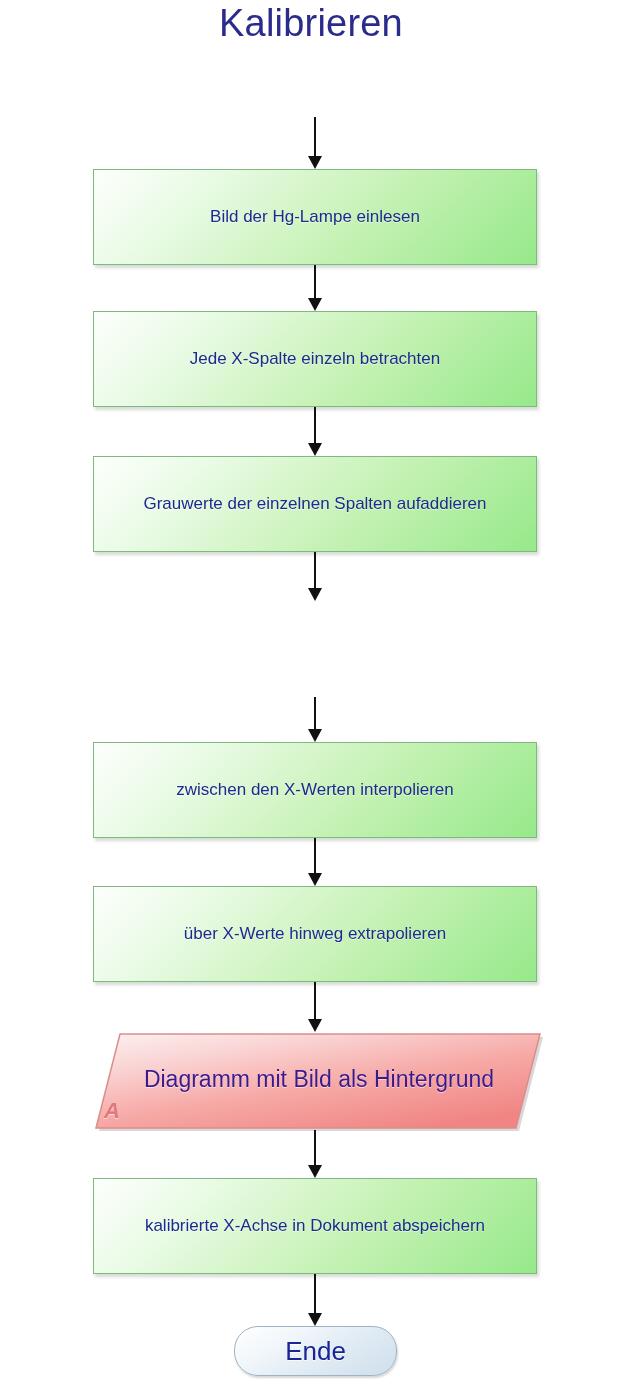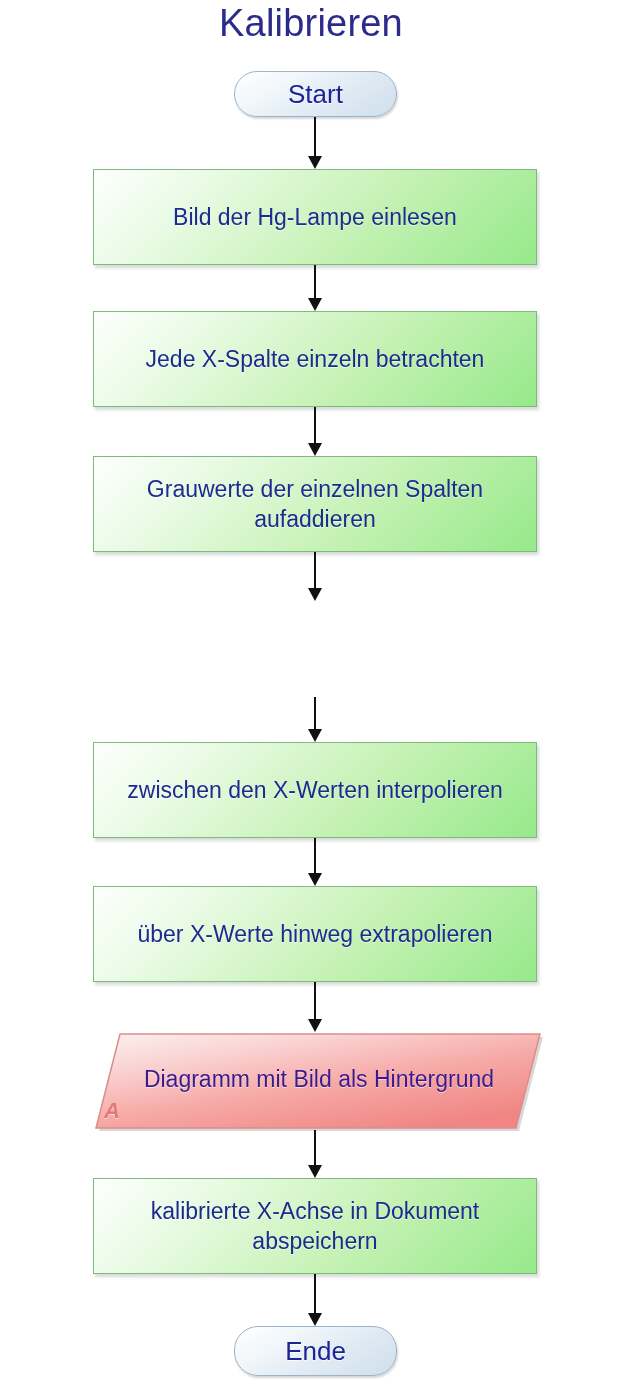--- a/index.html
+++ b/index.html
@@ -77,24 +77,23 @@
     height: 96px;
     border: 1px solid #7fb97f;
     background: linear-gradient(135deg, #fdfffd 0%, #eafbe6 22%, #c7f2b6 58%, #96e98a 100%);
     box-shadow: 2px 3px 3px rgba(120,140,120,0.30);
     display: flex;
     align-items: center;
     justify-content: center;
     padding: 0 14px;
   }
   .process .p-label {
-    font-size: 23px;
+    font-size: 17px;
     line-height: 30px;
     color: #1d2a8e;
-    text-align: center;
     text-shadow: 0 1px 0 rgba(255,255,255,0.55);
   }
 
   #node-p1 { top: 169px; }
   #node-p2 { top: 311px; }
   #node-p3 { top: 456px; }
   #node-p4 { top: 601px; }
   #node-p5 { top: 742px; }
   #node-p6 { top: 886px; }
   #node-p8 { top: 1178px; }
@@ -185,23 +184,20 @@
   #conn-9 { top: 1274px; height: 52px; }
   #conn-9 .c-line { height: 39px; }
 </style>
 </head>
 <body>
 
 <div id="flowchart">
 
   <div class="chart-title">Kalibrieren</div>
 
-  <div class="terminator" id="node-start">
-    <span class="t-label">Start</span>
-  </div>
 
   <div class="connector" id="conn-1">
     <div class="c-line"></div>
     <div class="c-head"></div>
   </div>
 
   <div class="process" id="node-p1">
     <span class="p-label">Bild der Hg-Lampe einlesen</span>
   </div>
 

